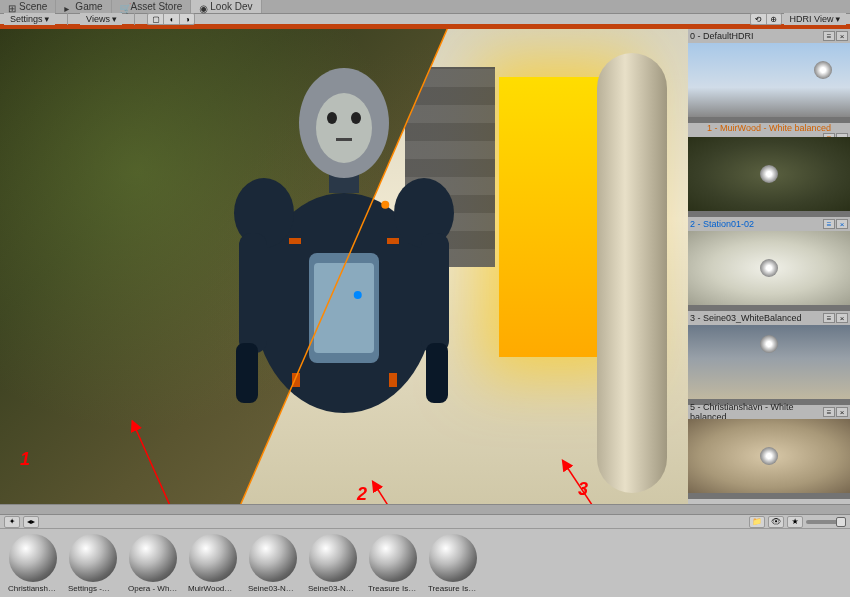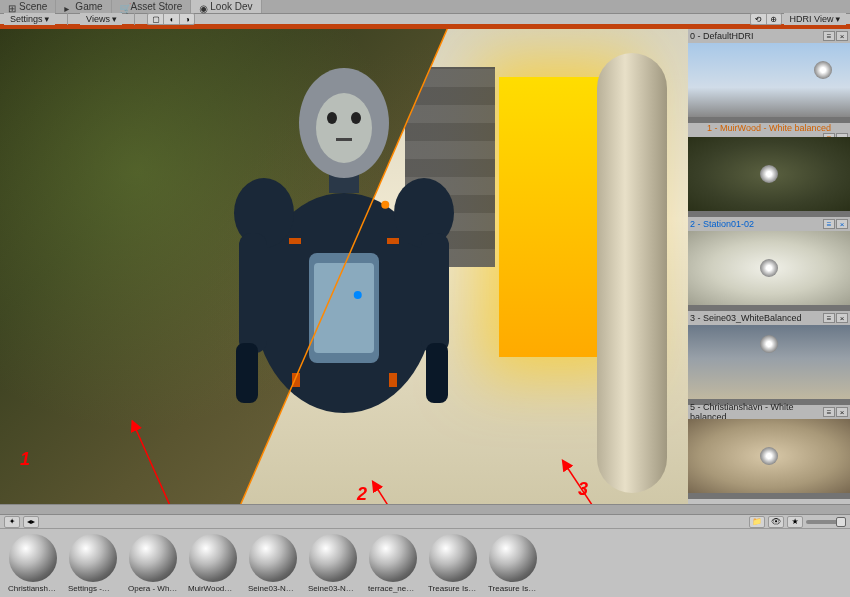--- a/index.html
+++ b/index.html
@@ -271,23 +271,19 @@
     <div class="asset-item">
       <div class="asset-thumb"></div>
       <div class="asset-label">Seine03-N…</div>
     </div>
     <div class="asset-item">
       <div class="asset-thumb"></div>
       <div class="asset-label">Seine03-N…</div>
     </div>
     <div class="asset-item">
       <div class="asset-thumb"></div>
-      <div class="asset-label">terrace_nea…</div>
-    </div>
-    <div class="asset-item">
-      <div class="asset-thumb"></div>
       <div class="asset-label">Treasure Is…</div>
     </div>
     <div class="asset-item">
       <div class="asset-thumb"></div>
       <div class="asset-label">Treasure Is…</div>
     </div>
   </div>
 
 </body></html>

